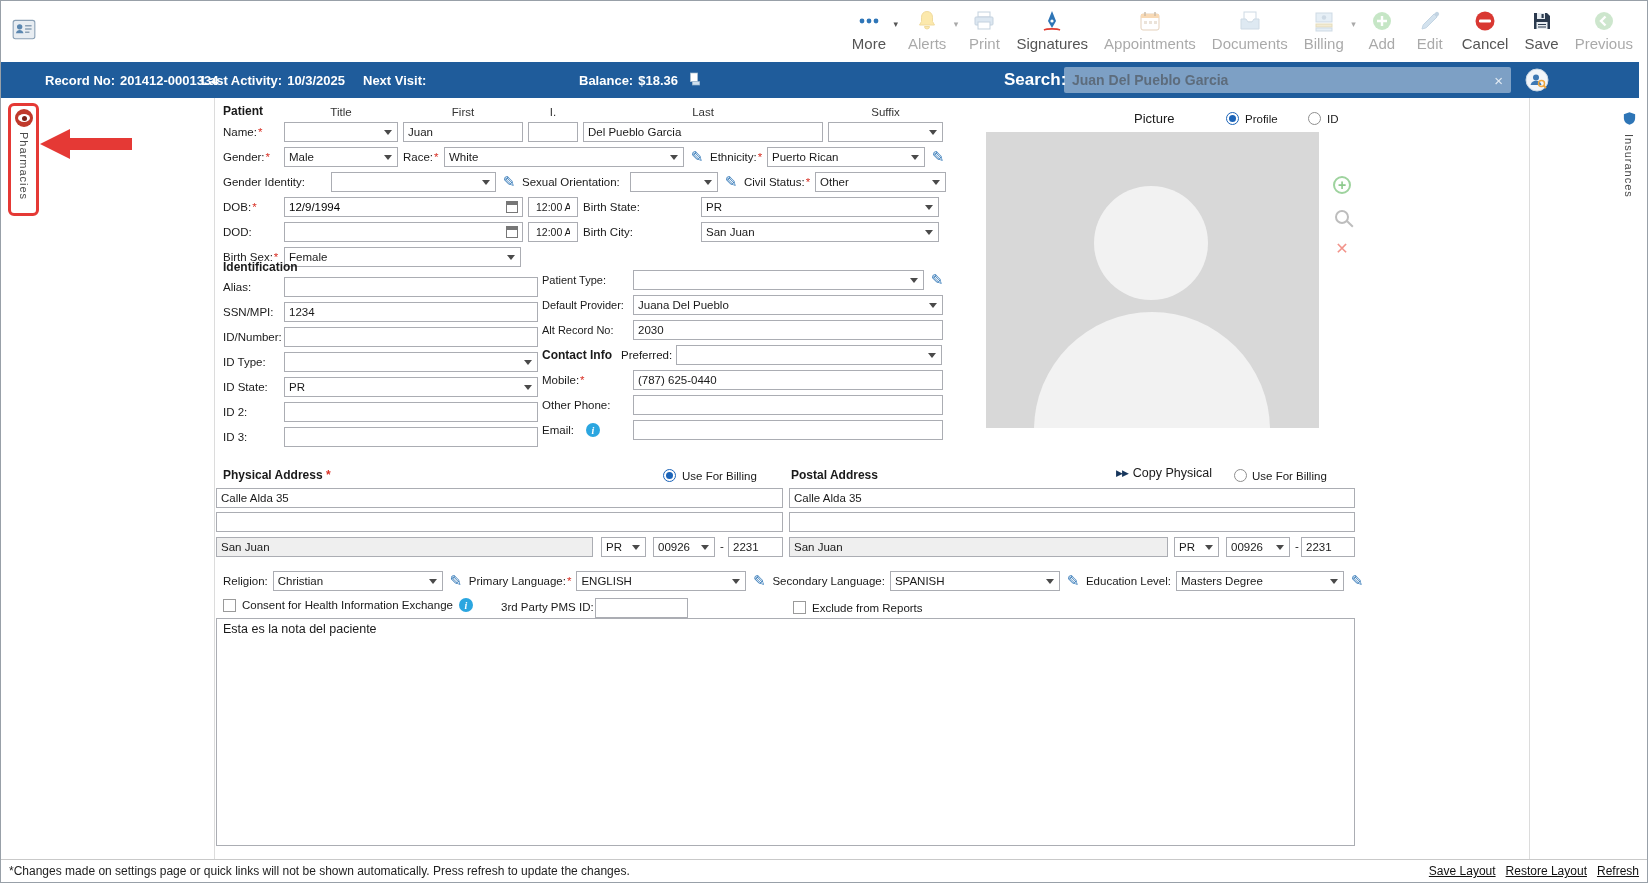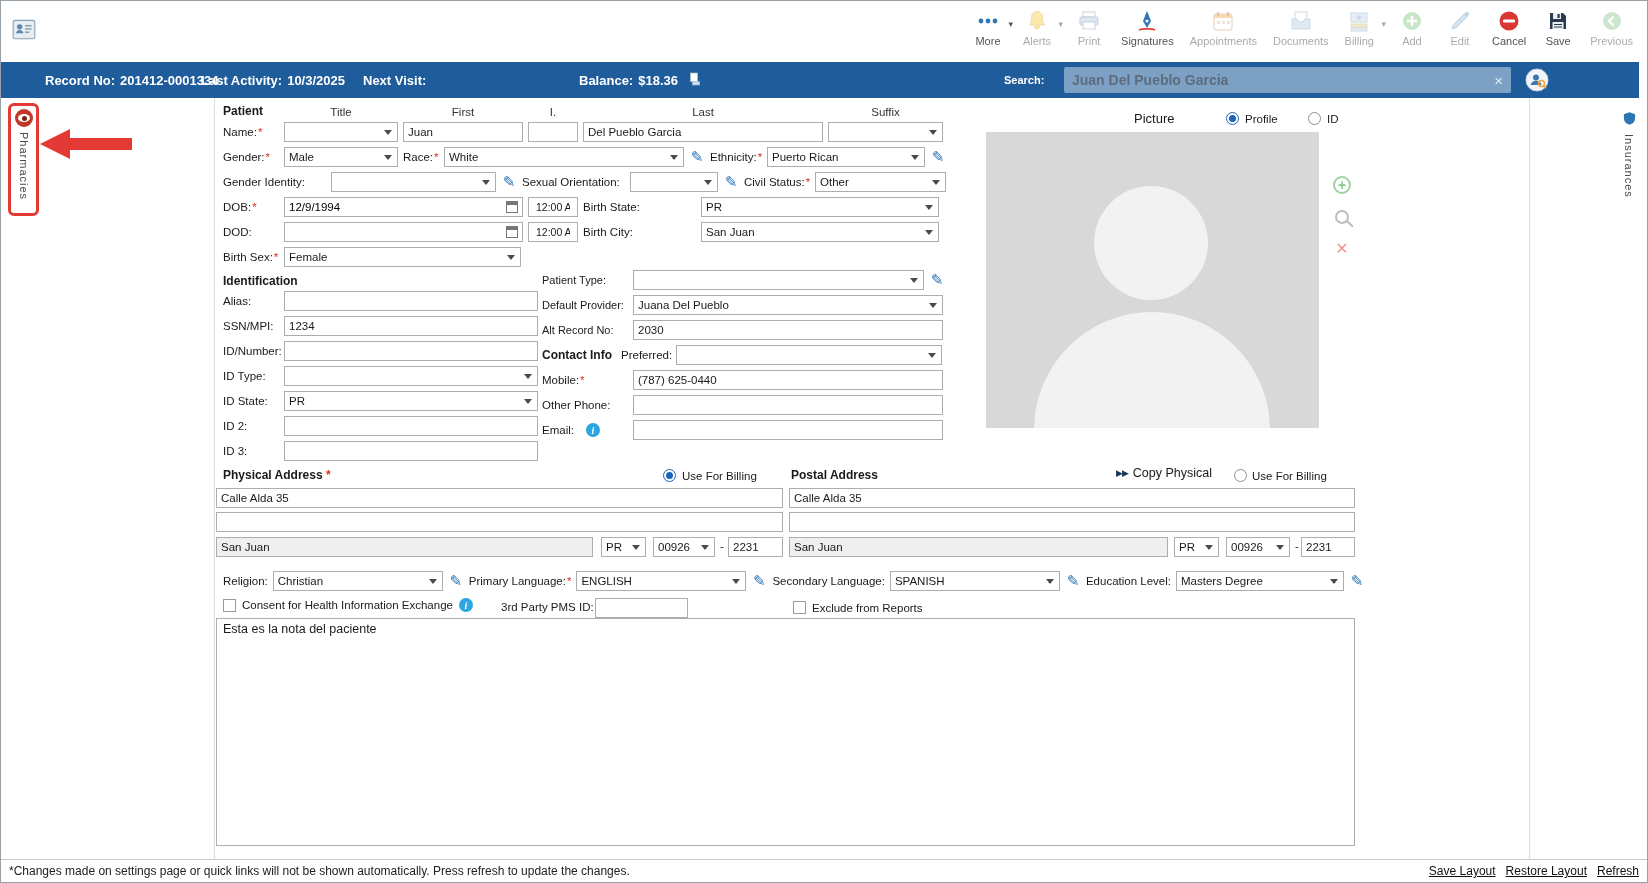--- a/index.html
+++ b/index.html
@@ -5,21 +5,21 @@
 *{margin:0;padding:0;box-sizing:border-box}
 html,body{width:1648px;height:883px;font-family:"Liberation Sans","DejaVu Sans",sans-serif;background:#fff;overflow:hidden}
 .app{position:absolute;inset:0;border:1px solid #98A0A8;background:#fff}
 
 .header{position:absolute;left:0;top:0;right:0;height:61px;background:#fff}
 .title-wrap{position:absolute;left:10px;top:15px;display:flex;align-items:center;gap:8px}
 .title{font-size:20px;font-weight:bold;color:#1a1a1a}
 .toolbar{position:absolute;right:10px;top:6px;display:flex;align-items:flex-start;gap:8px}
 .tb{display:flex;flex-direction:column;align-items:center;min-width:40px;padding:0 4px;position:relative;cursor:pointer}
 .tb .ic{height:28px;display:flex;align-items:center;justify-content:center}
-.tb .lb{font-size:11px;color:#555;white-space:nowrap}
+.tb .lb{font-size:15px;color:#555;white-space:nowrap}
 .tb.dis{opacity:.5}
 .tb .caret{position:absolute;top:12px;right:-2px;font-size:9px;color:#555}
 .tb.hascaret{padding-right:10px}
 
 .bluebar{position:absolute;left:0;top:61px;right:8px;height:36px;background:#1F5C9B;color:#fff}
 .bb{position:absolute;top:0;height:36px;display:flex;align-items:center;gap:5px;font-size:13px;font-weight:bold;white-space:nowrap}
 .searchbox{position:absolute;left:1063px;top:5px;width:447px;height:26px;background:rgba(255,255,255,.42);border-radius:2px;display:flex;align-items:center;padding:0 8px;cursor:text}
 .sval{flex:1;font-size:14px;color:#5D6C7C;font-weight:bold;overflow:hidden;white-space:nowrap}
 .clear{color:#E3EBF3;font-size:15px;cursor:pointer;line-height:1}
 .personic{position:absolute;left:1524px;top:6px;cursor:pointer}
@@ -237,21 +237,21 @@
       <span></span>
     </div>
     <div class="bb" style="left:578px">
       <span>Balance:</span>
       <span>$18.36</span>
       <span style="margin-left:4px"><svg width="16" height="16" viewBox="0 0 24 24">
             <rect x="5" y="3" width="11" height="13" fill="#fff" stroke="#9FB7CC"></rect>
             <rect x="8" y="16" width="11" height="5" fill="#CFE0EE" stroke="#9FB7CC"></rect>
           </svg></span>
     </div>
-    <div class="bb" style="left:1003px;font-size:11px">
+    <div class="bb" style="left:1003px;font-size:17px">
       <span>Search:</span>
     </div>
     <div class="searchbox">
       <span class="sval">Juan Del Pueblo Garcia</span>
       <span class="clear">×</span>
     </div>
     <span class="personic"><svg width="24" height="24" viewBox="0 0 24 24">
           <circle cx="12" cy="12" r="11" fill="#F2F6FA" stroke="#C8D6E4"></circle>
           <circle cx="11" cy="9.5" r="3" fill="#3E79B4"></circle>
           <path d="M5.5 17c.8-2.8 3-4.2 5.5-4.2s4.7 1.4 5.5 4.2z" fill="#3E79B4"></path>
@@ -353,21 +353,21 @@
       </div>
       <div class="row">
         <span style="width:56px" class="lbl req">Birth Sex:</span>
         <div class="sel" style="width:237px">
             <span class="txt">Female</span>
             <span class="arr"></span>
           </div>
       </div>
     </div>
 
-    <div class="abs" style="left:222px;top:176px;width:320px">
+    <div class="abs" style="left:222px;top:162px;width:320px">
       <div class="lbl b" style="height:14px;margin-bottom:3px">Identification</div>
       <div class="row">
           <span style="width:56px" class="lbl">Alias:</span>
           <input class="in" style="width: 254px;" value="">
         </div>
       <div class="row">
           <span style="width:56px" class="lbl">SSN/MPI:</span>
           <input class="in" style="width: 254px;" value="1234">
         </div>
       <div class="row">

